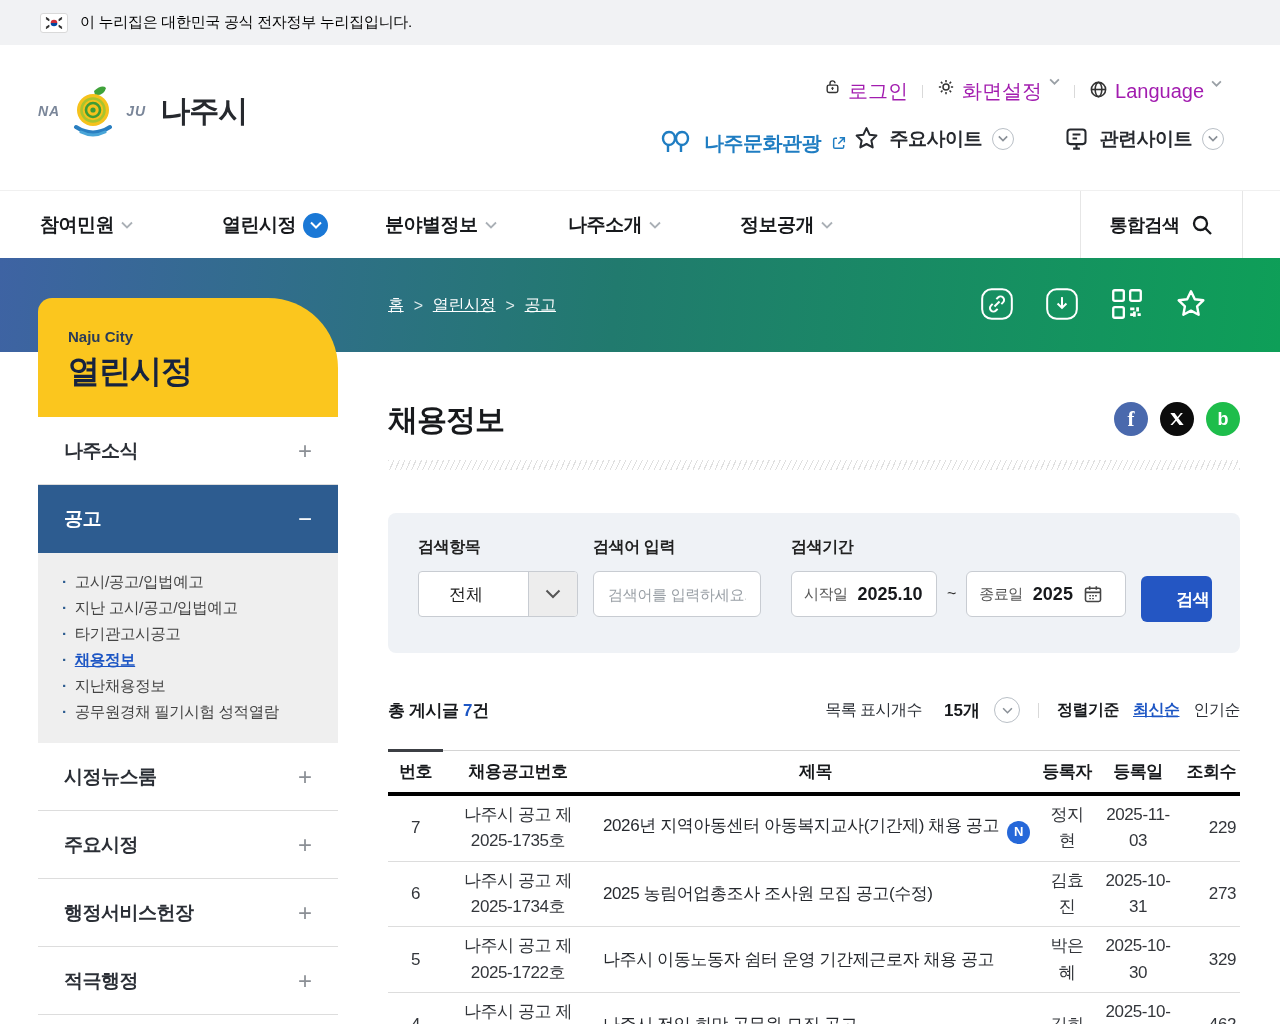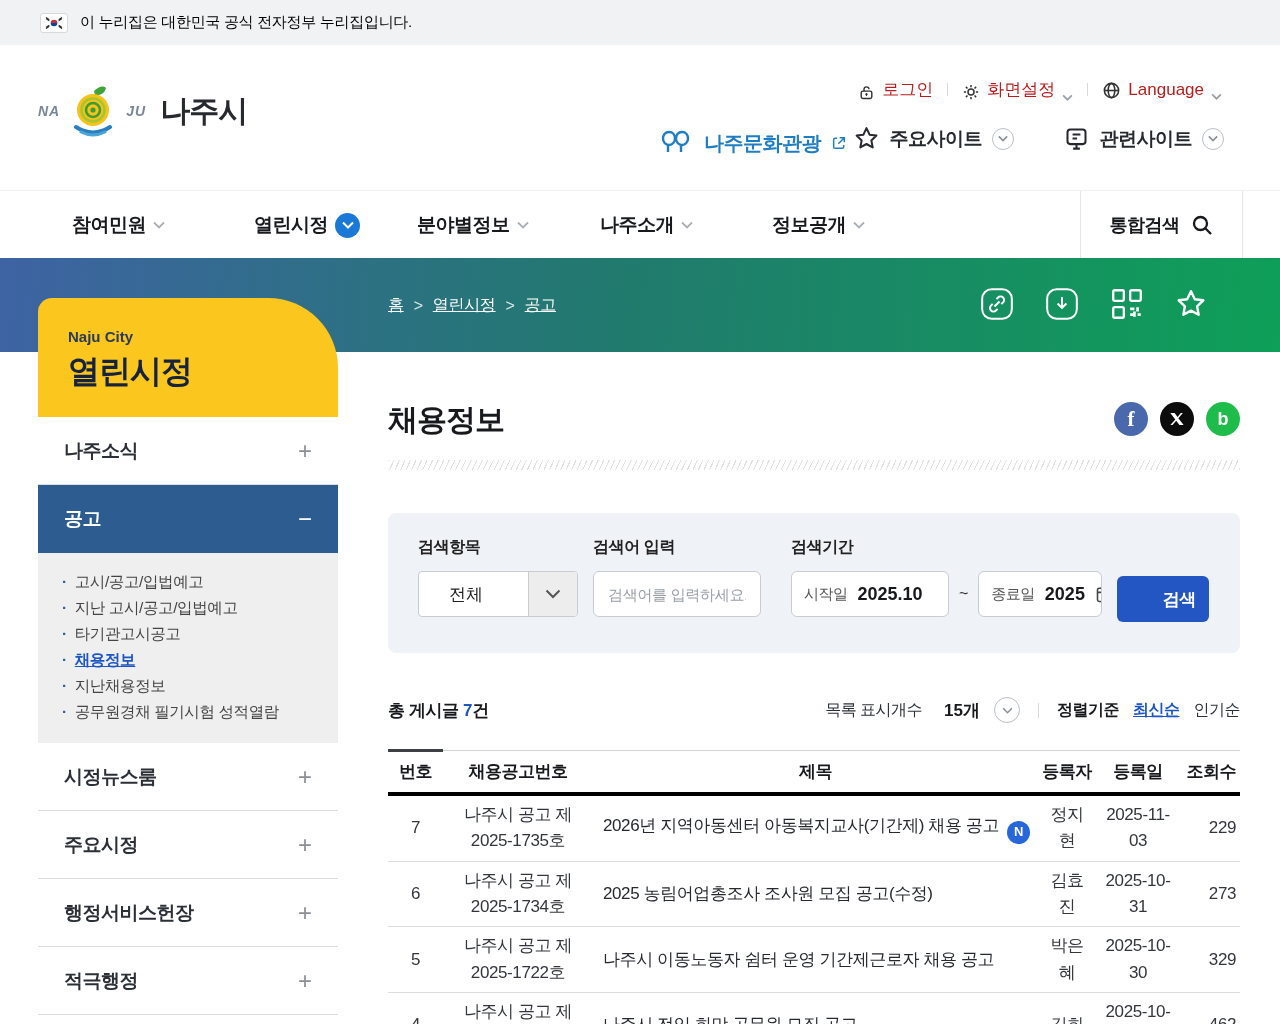--- a/index.html
+++ b/index.html
@@ -13,38 +13,38 @@
   .gov-banner .txt { font-size:15px; color:#000000; letter-spacing:-0.3px; }
   .flag { width:28px; height:20px; background:#fff; border:1px solid #d9d9d9; border-radius:3px;
     display:flex; align-items:center; justify-content:center; }
 
   
   .header { position:absolute; top:45px; left:0; width:1280px; height:145px; background:#fff; }
   .logo { position:absolute; left:38px; top:38px; display:flex; align-items:center; gap:4px; cursor:pointer; }
   .logo .latin { font-size:14px; font-style:italic; color:#7a8699; font-weight:bold; letter-spacing:1px; }
   .logo .site-name { font-size:30px; font-weight:800; color:#26292e; margin-left:10px; letter-spacing:-1px; }
   .util-row { position:absolute; top:33px; right:58px; display:flex; align-items:center; gap:14px; }
-  .util-item { display:flex; align-items:flex-end; gap:7px; font-size:17px; color:#b91c1c; cursor:pointer; }
+  .util-item { display:flex; align-items:flex-start; gap:7px; font-size:20px; color:#a21caf; cursor:pointer; }
   .util-sep { width:1px; height:13px; background:#d9d9d9; }
   .caret { color:#9aa0a6; display:inline-flex; }
   .quick-row { position:absolute; top:78px; left:0; width:1280px; height:42px; }
   .culture-link { position:absolute; left:658px; top:4px; display:flex; align-items:center; gap:10px;
     color:#1f7dc2; font-size:20px; font-weight:700; cursor:pointer; letter-spacing:-0.5px; }
   .site-group { position:absolute; top:2px; display:flex; align-items:center; gap:10px;
     font-size:19px; font-weight:700; color:#26292e; cursor:pointer; letter-spacing:-0.5px; }
   .site-group.major { right:266px; }
   .site-group.related { right:56px; }
   .circle-toggle { width:22px; height:22px; border:1px solid #b9bfc6; border-radius:50%;
     display:flex; align-items:center; justify-content:center; color:#8a9097; background:#fff; }
 
   
   .gnb { position:absolute; top:190px; left:0; width:1280px; height:68px; background:#fff;
     border-top:1px solid #f0f0f0; }
   .gnb-item { position:absolute; top:0; height:68px; display:flex; align-items:center; gap:7px;
-    font-size:19px; font-weight:700; color:#17191c; cursor:pointer; letter-spacing:-0.5px;margin-left:32px; }
+    font-size:19px; font-weight:700; color:#17191c; cursor:pointer; letter-spacing:-0.5px; }
   .gnb-caret { color:#aab0b6; display:inline-flex; }
   .gnb-caret.active { width:25px; height:25px; background:#1a78d6; border-radius:50%;
     display:flex; align-items:center; justify-content:center; color:#fff; }
   .gnb-search { position:absolute; top:0; left:1080px; width:163px; height:68px;
     border-left:1px solid #e6e6e6; border-right:1px solid #e6e6e6;
     display:flex; align-items:center; justify-content:center; gap:10px;
     font-size:18px; font-weight:700; color:#17191c; cursor:pointer; letter-spacing:-0.5px; }
 
   
   .band { position:absolute; top:258px; left:0; width:1280px; height:94px;
@@ -96,22 +96,22 @@
   .select-box .sel-arrow { width:49px; border-left:1px solid #c8ccd2; background:#ededed;
     display:flex; align-items:center; justify-content:center; color:#555; }
   .kw-input { width:168px; height:46px; background:#fff; border:1px solid #c8ccd2; border-radius:6px;
     padding:0 14px; font-size:15px; color:#222; font-family:inherit; }
   .kw-input::placeholder { color:#9aa0a6; letter-spacing:-0.3px; }
   .period-wrap { display:flex; align-items:center; gap:10px; }
   .date-box { height:46px; background:#fff; border:1px solid #c8ccd2; border-radius:6px;
     display:flex; align-items:center; gap:10px; padding:0 12px; overflow:hidden; cursor:pointer; }
   .date-box .dlabel { font-size:15px; color:#555; white-space:nowrap; letter-spacing:-0.5px; }
   .date-box .dval { font-size:18px; color:#17191c; font-weight:600; white-space:nowrap; }
-  .date-start { width:158px; }
-  .date-end { width:124px; }
+  .date-start { width:146px; }
+  .date-end { width:160px; }
   .tilde { font-size:16px; color:#333; }
   .cal-ic { color:#444; display:flex; flex:0 0 auto; }
   .search-btn { width:92px; height:46px; margin-top:39px; background:#2456c3; color:#fff; border:none;
     border-radius:6px; font-size:17px; font-weight:700; cursor:pointer; font-family:inherit; letter-spacing:-0.5px;padding-left:32px; }
   .fgroup.f3 { margin-left:15px; }
 
   
   .list-info { margin-top:42px; display:flex; align-items:center; justify-content:space-between; height:30px; }
   .total { font-size:17px; font-weight:700; color:#17191c; letter-spacing:-0.4px; }
   .total .cnt { color:#1d56c4; }

